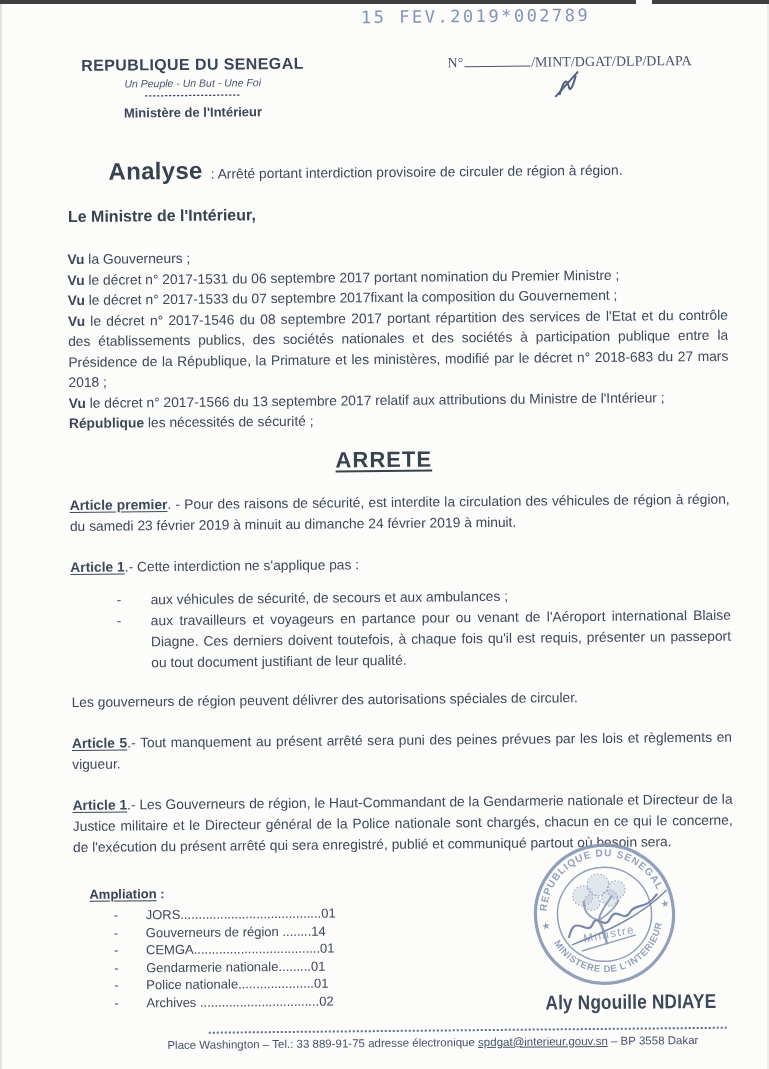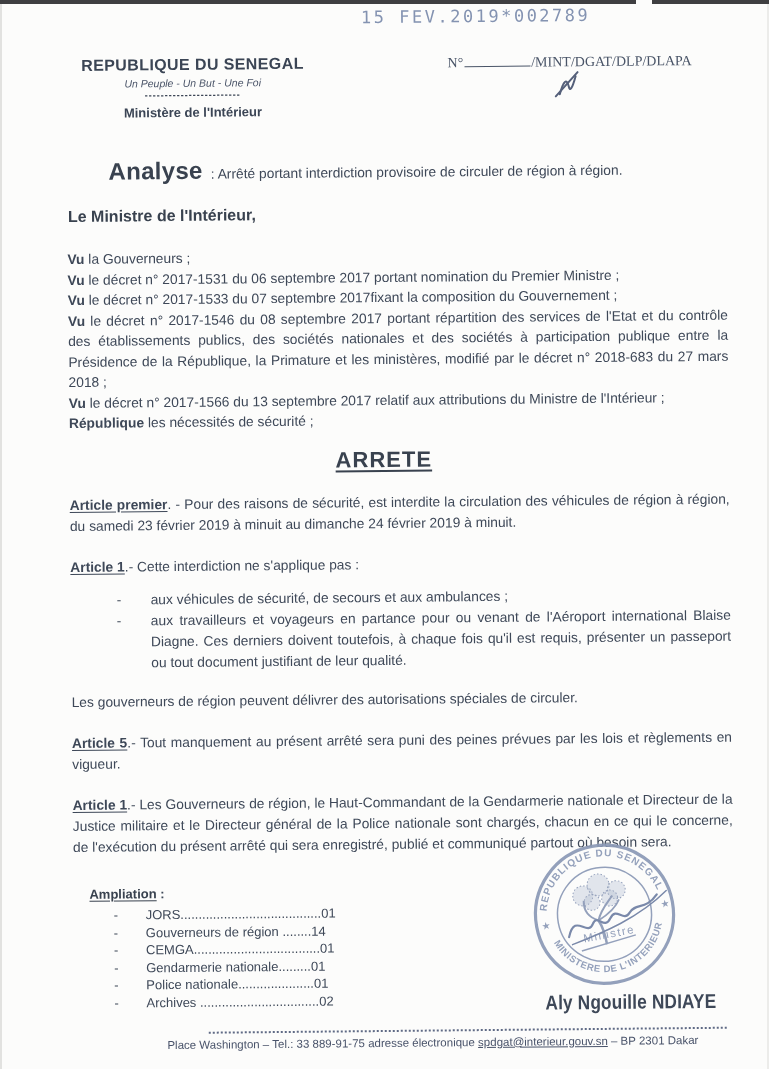--- a/index.html
+++ b/index.html
@@ -197,16 +197,16 @@
       <text x="90" y="104" text-anchor="middle" font-family="Liberation Sans, sans-serif" font-size="11.5" letter-spacing="1.5" fill="#8b99b6">Ministre</text>
       <g stroke="#7080a4" fill="none" stroke-linecap="round">
         <path d="M50,96 C60,72 68,100 76,87 C82,78 86,96 94,85 C102,74 106,92 114,83 C122,74 130,84 144,70" stroke-width="2.2"></path>
         <path d="M52,104 C84,98 122,90 154,68" stroke-width="1.5"></path>
       </g>
     </svg>
 
     <div class="sig-name">Aly Ngouille NDIAYE</div>
 
     <div class="footer-divider"></div>
-    <div class="footer-text"><span>Place Washington – Tel.: 33 889-91-75 adresse électronique </span><span class="footer-email">spdgat@interieur.gouv.sn</span><span> – BP 2301 Dakar</span></div>
+    <div class="footer-text"><span>Place Washington – Tel.: 33 889-91-75 adresse électronique </span><span class="footer-email">spdgat@interieur.gouv.sn</span><span> – BP 3558 Dakar</span></div>
 
   </div>
 </div>
 
 </body></html>

